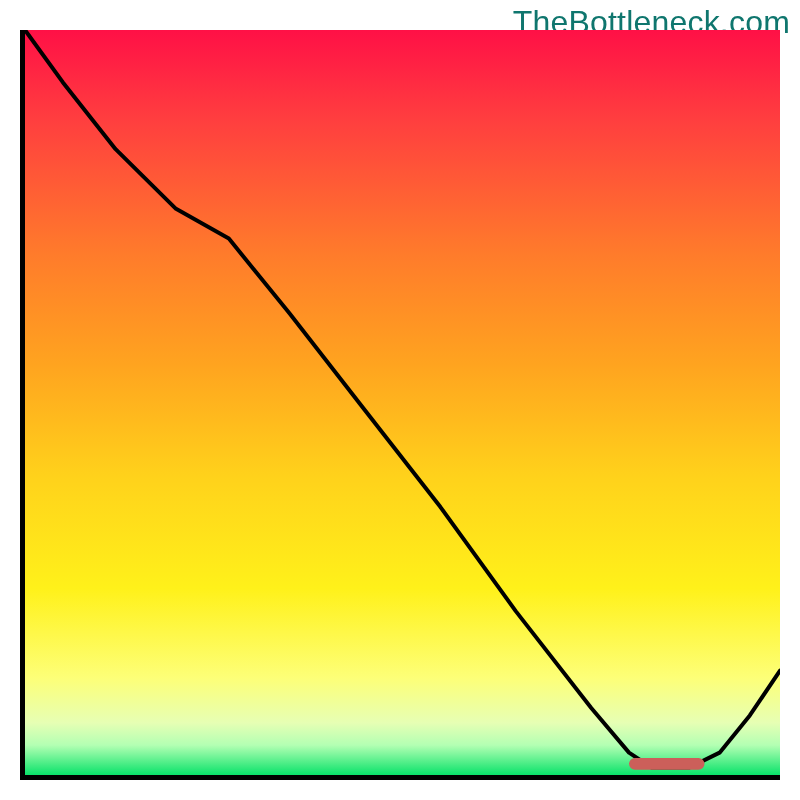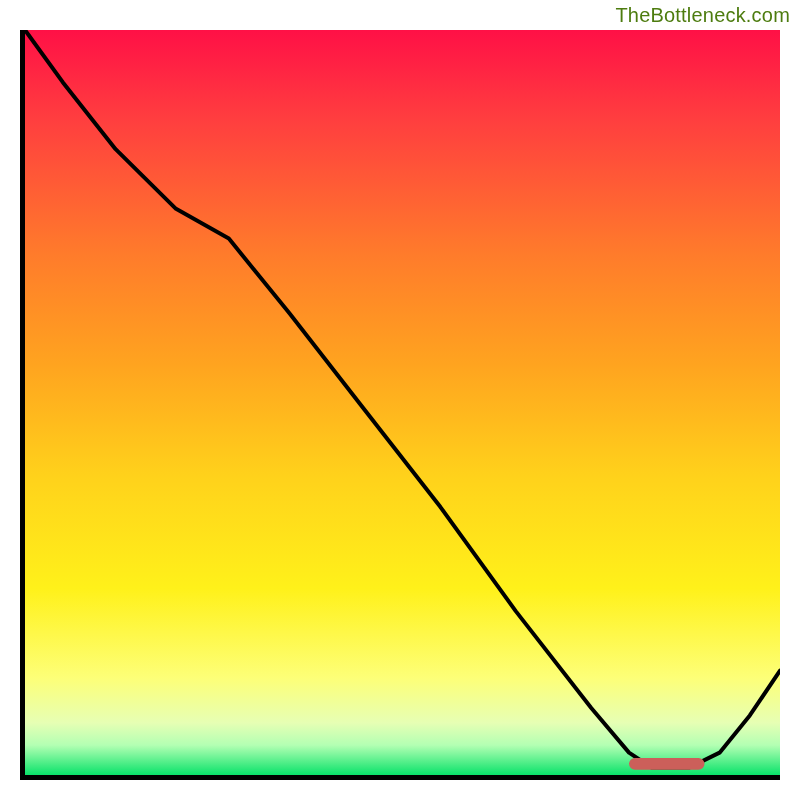--- a/index.html
+++ b/index.html
@@ -7,22 +7,22 @@
   .stage {
     position: relative;
     width: 800px;
     height: 800px;
   }
   .watermark {
     position: absolute;
     top: 4px;
     right: 10px;
     font-family: Arial, Helvetica, sans-serif;
-    font-size: 20px;
-    color: #4d7c0f;
+    font-size: 32px;
+    color: #0f766e;
     letter-spacing: 0.2px;
     font-weight: 500;
   }
   .plot {
     position: absolute;
     left: 20px;
     top: 30px;
     width: 760px;
     height: 750px;
     border-left: 5px solid #000;

